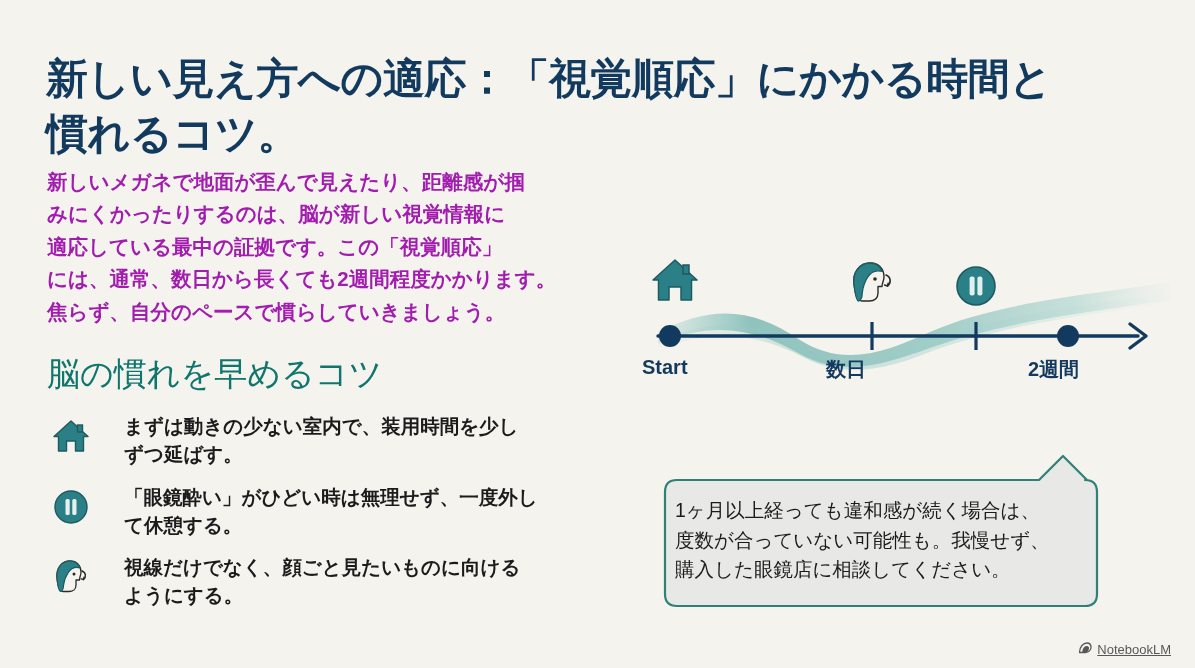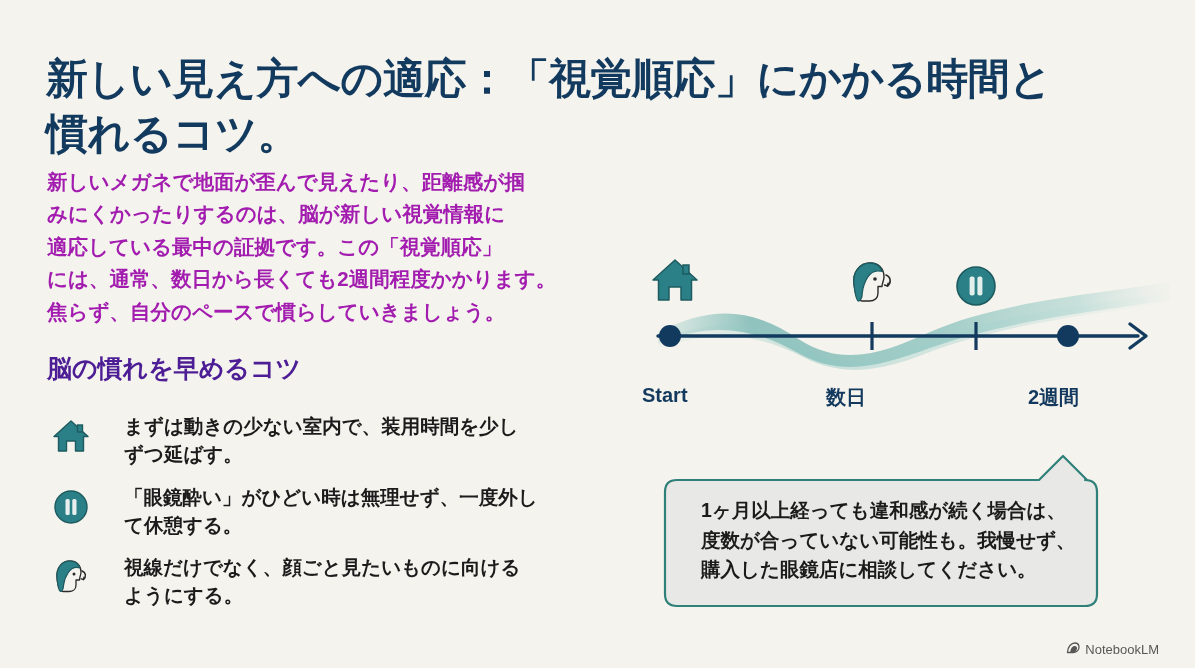--- a/index.html
+++ b/index.html
@@ -47,24 +47,24 @@
     font-weight: 700;
     line-height: 1.58;
     color: #a21caf;
     white-space: pre-line;
   }
 
   .subhead {
     position: absolute;
     left: 47px;
     top: 352px;
-    font-size: 25px;
-    font-weight: 700;
+    font-size: 33px;
+    font-weight: 400;
     letter-spacing: 0px;
-    color: #4c1d95;
+    color: #0f766e;
   }
 
   .tips {
     position: absolute;
     left: 47px;
     top: 412px;
     width: 560px;
   }
   .tip {
     display: flex;
@@ -97,58 +97,58 @@
     top: 248px;
     width: 540px;
     height: 150px;
   }
   .tl-label {
     position: absolute;
     font-size: 20px;
     font-weight: 700;
     color: #133a5e;
     white-space: nowrap;
-    margin-top: 28px;
   }
   .tl-label.start { left: 12px;  top: 108px; }
   .tl-label.mid   { left: 196px; top: 108px; text-align: right; }
   .tl-label.end   { left: 398px; top: 108px; }
 
   
   .callout {
     position: absolute;
     left: 663px;
     top: 452px;
     width: 436px;
     height: 158px;
   }
   .callout-text {
     position: absolute;
-    left: 38px;
+    left: 12px;
     top: 44px;
     width: 390px;
     font-size: 19.5px;
-    font-weight: 700;
+    font-weight: 400;
     line-height: 1.52;
     color: #1b1b1b;
     white-space: pre-line;
   }
 
   
   .watermark {
     position: absolute;
-    right: 36px;
+    right: 24px;
     bottom: 10px;
     display: flex;
     align-items: center;
     gap: 5px;
     font-size: 13px;
     font-weight: 400;
     color: #3c3c3c;
     opacity: 0.85;
+    text-decoration: underline;
   }
 </style>
 </head>
 <body>
 
 <div class="slide">
 
   <div class="title">新しい見え方への適応：「視覚順応」にかかる時間と
 慣れるコツ。</div>
 

